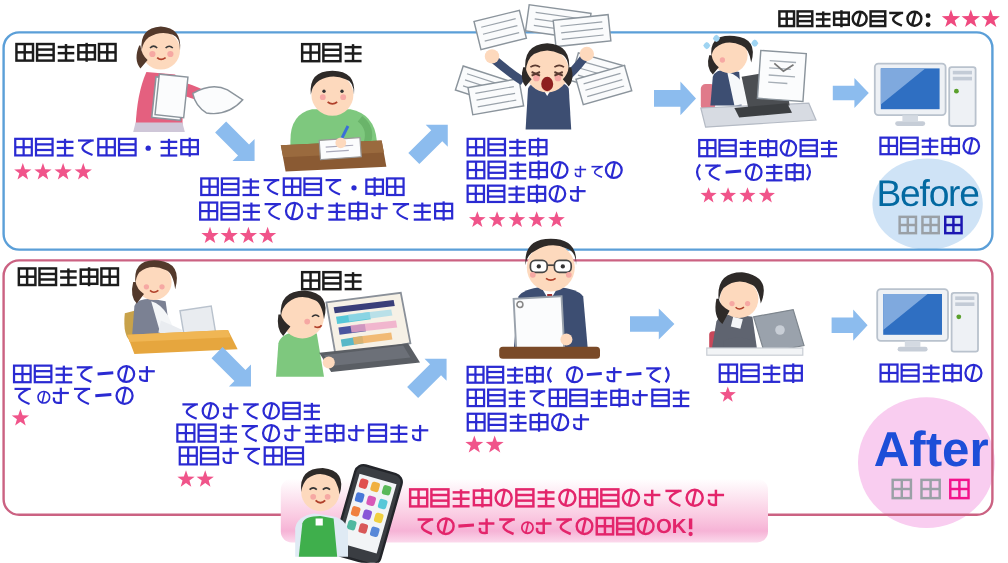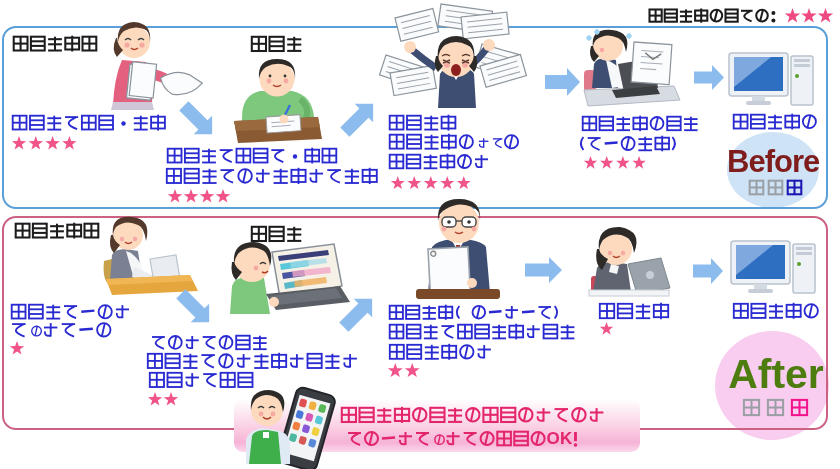--- a/index.html
+++ b/index.html
@@ -442,21 +442,21 @@
       <line x1="36.1" y1="4.2" x2="49.9" y2="4.2" stroke="#2a2ad2" stroke-width="1.85" fill="none"></line>
       <line x1="36.1" y1="9.3" x2="49.9" y2="9.3" stroke="#2a2ad2" stroke-width="1.85" fill="none"></line>
       <line x1="36.1" y1="15.5" x2="49.9" y2="15.5" stroke="#2a2ad2" stroke-width="1.85" fill="none"></line>
       <line x1="43.0" y1="1.7" x2="43.0" y2="15.5" stroke="#2a2ad2" stroke-width="1.85" fill="none"></line>
       <rect x="53.3" y="2.7" width="13.8" height="11.8" stroke="#2a2ad2" stroke-width="1.85" fill="none"></rect>
       <line x1="60.2" y1="0.7" x2="60.2" y2="16.5" stroke="#2a2ad2" stroke-width="1.85" fill="none"></line>
       <line x1="53.3" y1="8.6" x2="67.1" y2="8.6" stroke="#2a2ad2" stroke-width="1.85" fill="none"></line>
       <ellipse cx="77.4" cy="8.6" rx="6.5" ry="6.5" stroke="#2a2ad2" stroke-width="1.85" fill="none"></ellipse>
       <line x1="78.4" y1="2.1" x2="75.4" y2="15.1" stroke="#2a2ad2" stroke-width="1.85" fill="none"></line>
     </svg>
-<div style="position:absolute;left:727px;top:144px;width:92px;text-align:center;font-family:'Liberation Sans';font-weight:bold;font-size:31px;color:#7f1d1d;letter-spacing:-1px">Before</div>
+<div style="position:absolute;left:727px;top:144px;width:92px;text-align:center;font-family:'Liberation Sans';font-weight:normal;font-size:31px;color:#0369a1;letter-spacing:-1px">Before</div>
 <svg style="position:absolute;left:748px;top:179px;overflow:visible" width="19" height="20">
       <rect x="1.7" y="1.7" width="13.6" height="13.6" stroke="#9aa0a6" stroke-width="2.05" fill="none"></rect>
       <line x1="1.7" y1="8.5" x2="15.3" y2="8.5" stroke="#9aa0a6" stroke-width="2.05" fill="none"></line>
       <line x1="8.5" y1="1.7" x2="8.5" y2="15.3" stroke="#9aa0a6" stroke-width="2.05" fill="none"></line>
     </svg>
 <svg style="position:absolute;left:767px;top:179px;overflow:visible" width="19" height="20">
       <rect x="1.7" y="1.7" width="13.6" height="13.6" stroke="#9aa0a6" stroke-width="2.05" fill="none"></rect>
       <line x1="1.7" y1="8.5" x2="15.3" y2="8.5" stroke="#9aa0a6" stroke-width="2.05" fill="none"></line>
       <line x1="8.5" y1="1.7" x2="8.5" y2="15.3" stroke="#9aa0a6" stroke-width="2.05" fill="none"></line>
     </svg>
@@ -826,21 +826,21 @@
       <line x1="37.0" y1="4.3" x2="51.0" y2="4.3" stroke="#2a2ad2" stroke-width="1.85" fill="none"></line>
       <line x1="37.0" y1="9.5" x2="51.0" y2="9.5" stroke="#2a2ad2" stroke-width="1.85" fill="none"></line>
       <line x1="37.0" y1="15.8" x2="51.0" y2="15.8" stroke="#2a2ad2" stroke-width="1.85" fill="none"></line>
       <line x1="44.0" y1="1.8" x2="44.0" y2="15.8" stroke="#2a2ad2" stroke-width="1.85" fill="none"></line>
       <rect x="54.6" y="2.8" width="14.1" height="12.1" stroke="#2a2ad2" stroke-width="1.85" fill="none"></rect>
       <line x1="61.6" y1="0.8" x2="61.6" y2="16.8" stroke="#2a2ad2" stroke-width="1.85" fill="none"></line>
       <line x1="54.6" y1="8.8" x2="68.6" y2="8.8" stroke="#2a2ad2" stroke-width="1.85" fill="none"></line>
       <ellipse cx="79.2" cy="8.8" rx="6.7" ry="6.7" stroke="#2a2ad2" stroke-width="1.85" fill="none"></ellipse>
       <line x1="80.2" y1="2.1" x2="77.2" y2="15.5" stroke="#2a2ad2" stroke-width="1.85" fill="none"></line>
     </svg>
-<div style="position:absolute;left:719px;top:351px;width:114px;text-align:center;font-family:'Liberation Sans';font-weight:bold;font-size:41px;color:#4d7c0f;letter-spacing:0px">After</div>
+<div style="position:absolute;left:719px;top:351px;width:114px;text-align:center;font-family:'Liberation Sans';font-weight:bold;font-size:41px;color:#1d4ed8;letter-spacing:0px">After</div>
 <svg style="position:absolute;left:742px;top:398px;overflow:visible" width="21" height="22">
       <rect x="1.9" y="1.9" width="15.2" height="15.2" stroke="#9aa0a6" stroke-width="2.05" fill="none"></rect>
       <line x1="1.9" y1="9.5" x2="17.1" y2="9.5" stroke="#9aa0a6" stroke-width="2.05" fill="none"></line>
       <line x1="9.5" y1="1.9" x2="9.5" y2="17.1" stroke="#9aa0a6" stroke-width="2.05" fill="none"></line>
     </svg>
 <svg style="position:absolute;left:766px;top:398px;overflow:visible" width="21" height="22">
       <rect x="1.9" y="1.9" width="15.2" height="15.2" stroke="#9aa0a6" stroke-width="2.05" fill="none"></rect>
       <line x1="1.9" y1="9.5" x2="17.1" y2="9.5" stroke="#9aa0a6" stroke-width="2.05" fill="none"></line>
       <line x1="9.5" y1="1.9" x2="9.5" y2="17.1" stroke="#9aa0a6" stroke-width="2.05" fill="none"></line>
     </svg>

